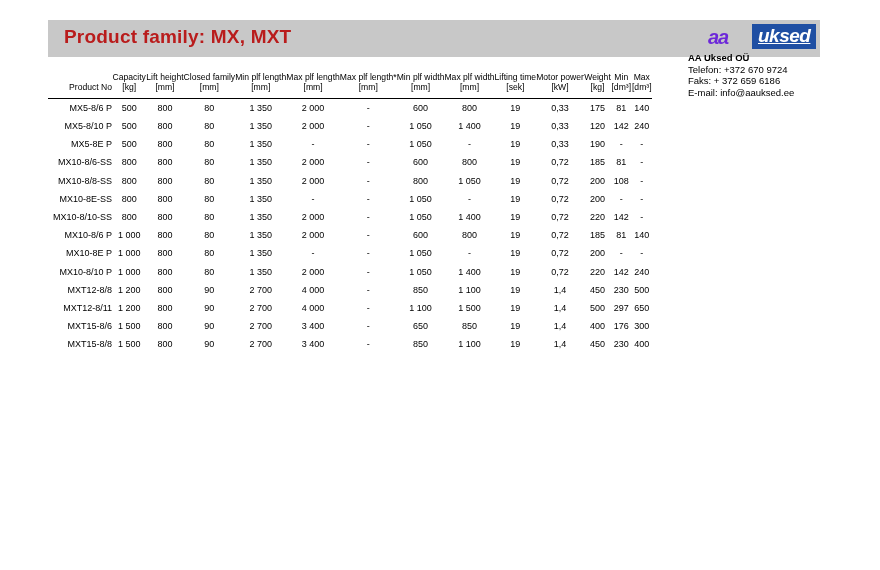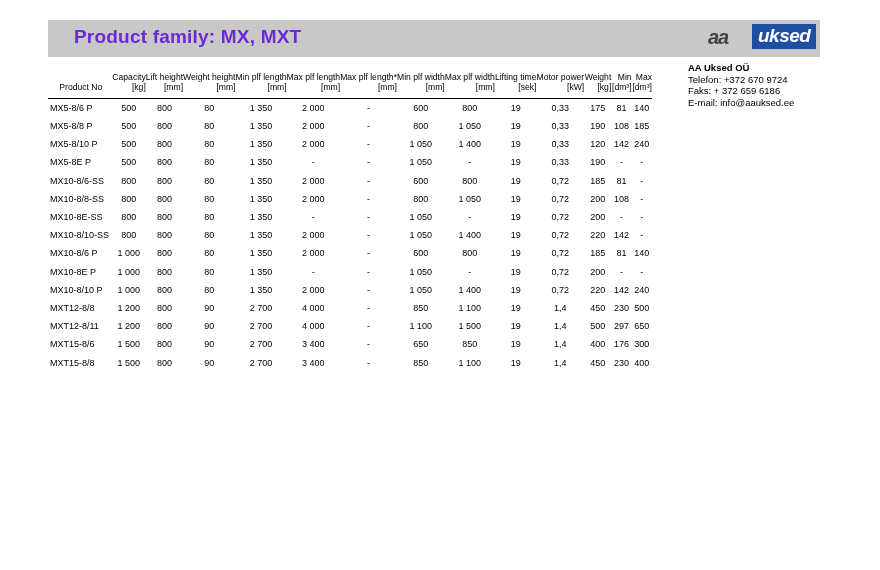--- a/index.html
+++ b/index.html
@@ -24,65 +24,66 @@
   .header-band {
     position: absolute;
     left: 48px;
     top: 20px;
     width: 772px;
     height: 37px;
     background: #c8c8c8;
   }
   .header-title {
     position: absolute;
-    left: 74px;
+    left: 64px;
     top: 26px;
     font-size: 19px;
     font-weight: bold;
     letter-spacing: 0.2px;
-    color: #6d28d9;
+    color: #b91c1c;
     white-space: nowrap;
   }
 
   
   .logo {
     position: absolute;
     right: 52px;
     top: 24px;
     width: 120px;
     height: 28px;
   }
   .logo-aa {
     position: absolute;
     left: 0;
     top: 2px;
     font-size: 20px;
     font-weight: bold;
     font-style: italic;
-    color: #404040;
+    color: #6d28d9;
     letter-spacing: -1px;
   }
   .logo-uksed {
     position: absolute;
     left: 44px;
     top: 0px;
     background: #1f4fa3;
     color: #ffffff;
     font-size: 19px;
     font-weight: bold;
     font-style: italic;
     padding: 1px 6px 2px 6px;
     letter-spacing: -0.5px;
+    text-decoration: underline;
   }
 
   
   .company {
     position: absolute;
     left: 688px;
-    top: 62px;
+    top: 52px;
     font-size: 9.5px;
     line-height: 11.6px;
     white-space: nowrap;
   }
   .company .name { font-weight: bold; }
 
   
   table.spec {
     position: absolute;
     left: 48px;
@@ -96,42 +97,42 @@
     padding: 0;
     font-weight: normal;
     white-space: nowrap;
   }
   
   table.spec thead th {
     vertical-align: bottom;
     font-size: 8.6px;
     line-height: 10.4px;
     padding-bottom: 2px;
+    text-align: center;
+  }
+  table.spec thead th.first {
     text-align: right;
-  }
-  table.spec thead th.first {
-    text-align: center;
     padding-left: 2px;
   }
   .hdr-unit { display: block; }
 
   table.spec thead tr.rule th {
     border-bottom: 1px solid #000;
     height: 3px;
     padding: 0;
   }
 
   table.spec tbody td {
     height: 18.2px;
     text-align: center;
     font-size: 9px;
     color: #000;
   }
   table.spec tbody td.first {
-    text-align: left;
+    text-align: right;
     padding-left: 2px;
   }
   table.spec tbody tr.bold td { font-weight: normal; }
 
   
   col.c0 { width: 104px; }
   col.c1 { width: 44px; }
   col.c2 { width: 35px; }
   col.c3 { width: 38px; }
   col.c4 { width: 44px; }
@@ -189,21 +190,21 @@
         </th>
         <th>
           <span>Capacity</span>
           <span class="hdr-unit">[kg]</span>
         </th>
         <th>
           <span>Lift height</span>
           <span class="hdr-unit">[mm]</span>
         </th>
         <th>
-          <span>Weight height</span>
+          <span>Closed family</span>
           <span class="hdr-unit">[mm]</span>
         </th>
         <th>
           <span>Min plf length</span>
           <span class="hdr-unit">[mm]</span>
         </th>
         <th>
           <span>Max plf length</span>
           <span class="hdr-unit">[mm]</span>
         </th>
@@ -255,36 +256,20 @@
           <td>-</td>
           <td>600</td>
           <td>800</td>
           <td>19</td>
           <td>0,33</td>
           <td>175</td>
           <td>81</td>
           <td>140</td>
         </tr>
         <tr>
-          <td class="first">MX5-8/8 P</td>
-          <td>500</td>
-          <td>800</td>
-          <td>80</td>
-          <td>1 350</td>
-          <td>2 000</td>
-          <td>-</td>
-          <td>800</td>
-          <td>1 050</td>
-          <td>19</td>
-          <td>0,33</td>
-          <td>190</td>
-          <td>108</td>
-          <td>185</td>
-        </tr>
-        <tr>
           <td class="first">MX5-8/10 P</td>
           <td>500</td>
           <td>800</td>
           <td>80</td>
           <td>1 350</td>
           <td>2 000</td>
           <td>-</td>
           <td>1 050</td>
           <td>1 400</td>
           <td>19</td>

